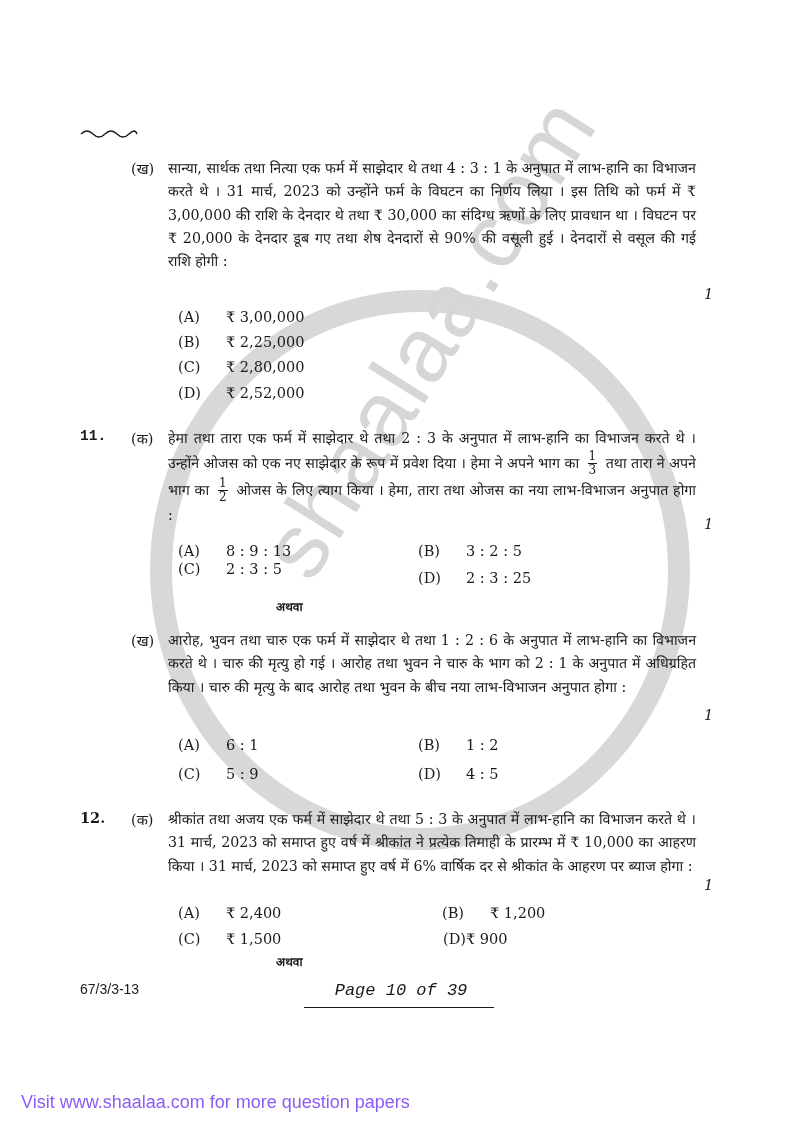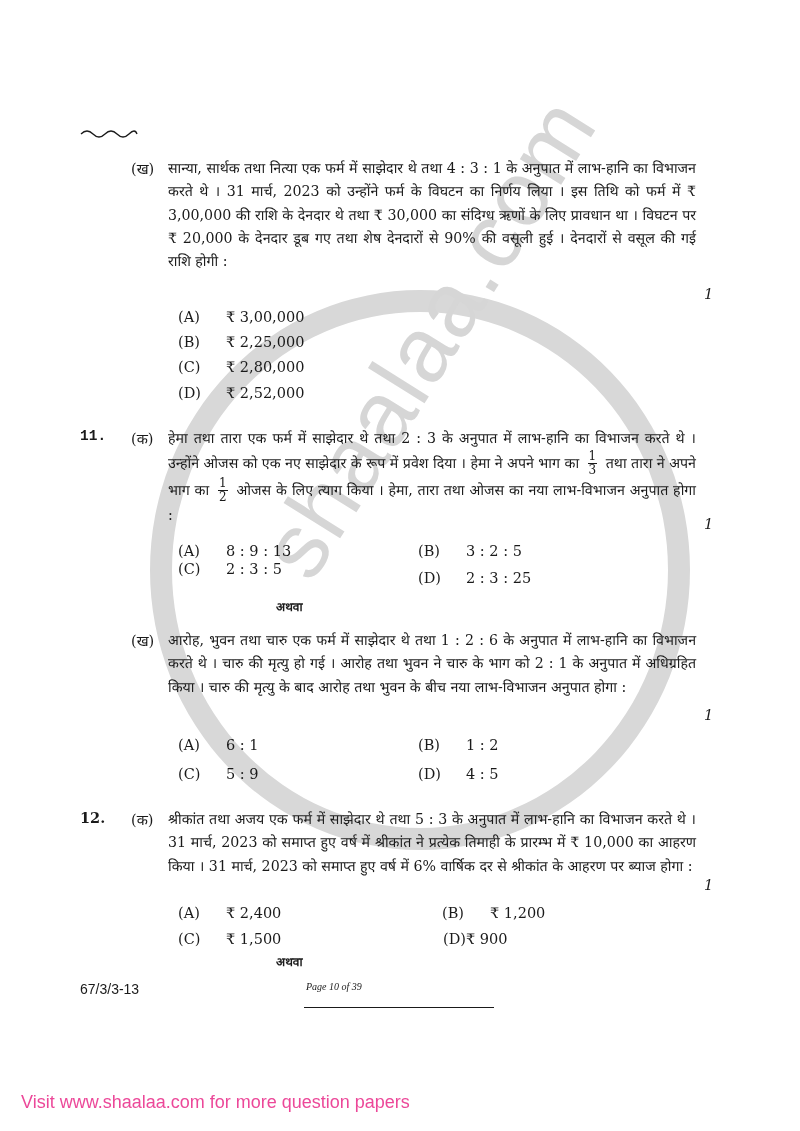--- a/index.html
+++ b/index.html
@@ -22,23 +22,23 @@
   .sub { position:absolute; font-size:14.5px; }
   .para { position:absolute; left:168px; width:528px; text-align:justify; font-size:14.2px; line-height:23.3px; }
   .mark { position:absolute; left:704px; font-style:italic; font-size:14.5px; }
   .opt { position:absolute; font-size:14.5px; white-space:nowrap; }
   .opt .lbl { display:inline-block; width:48px; }
   .athva { position:absolute; left:276px; font-weight:bold; font-size:12px; }
   .frac { display:inline-block; vertical-align:middle; text-align:center; font-size:12px; line-height:13px; margin:0 4px; }
   .frac span { display:block; }
   .frac .num { border-bottom:1px solid #1a1a1a; padding:0 1px; }
   .footer-code { position:absolute; left:80px; top:981px; font-family:"Liberation Sans", sans-serif; font-size:14px; }
-  .footer-page { position:absolute; left:306px; top:981px; width:190px; font-family:Liberation Serif, serif; font-style:italic; font-size:10px; }
+  .footer-page { position:absolute; left:306px; top:981px; width:190px; text-align:center; font-family:Liberation Mono, monospace; font-style:italic; font-size:17px; }
   .footer-line { position:absolute; left:304px; top:1007px; width:190px; height:0; border-top:1.5px solid #1a1a1a; }
-  .visit { position:absolute; left:21px; top:1092px; font-family:"Liberation Sans", sans-serif; font-size:18px; color:#ec4899; }
+  .visit { position:absolute; left:21px; top:1092px; font-family:"Liberation Sans", sans-serif; font-size:18px; color:#8b5cf6; }
 </style>
 </head>
 <body>
 
 <div class="watermark"></div>
 <div class="wm-text">shaalaa.com</div>
 
 <div class="content">
 
   <svg class="wave" width="58" height="12" viewBox="0 0 58 12">

